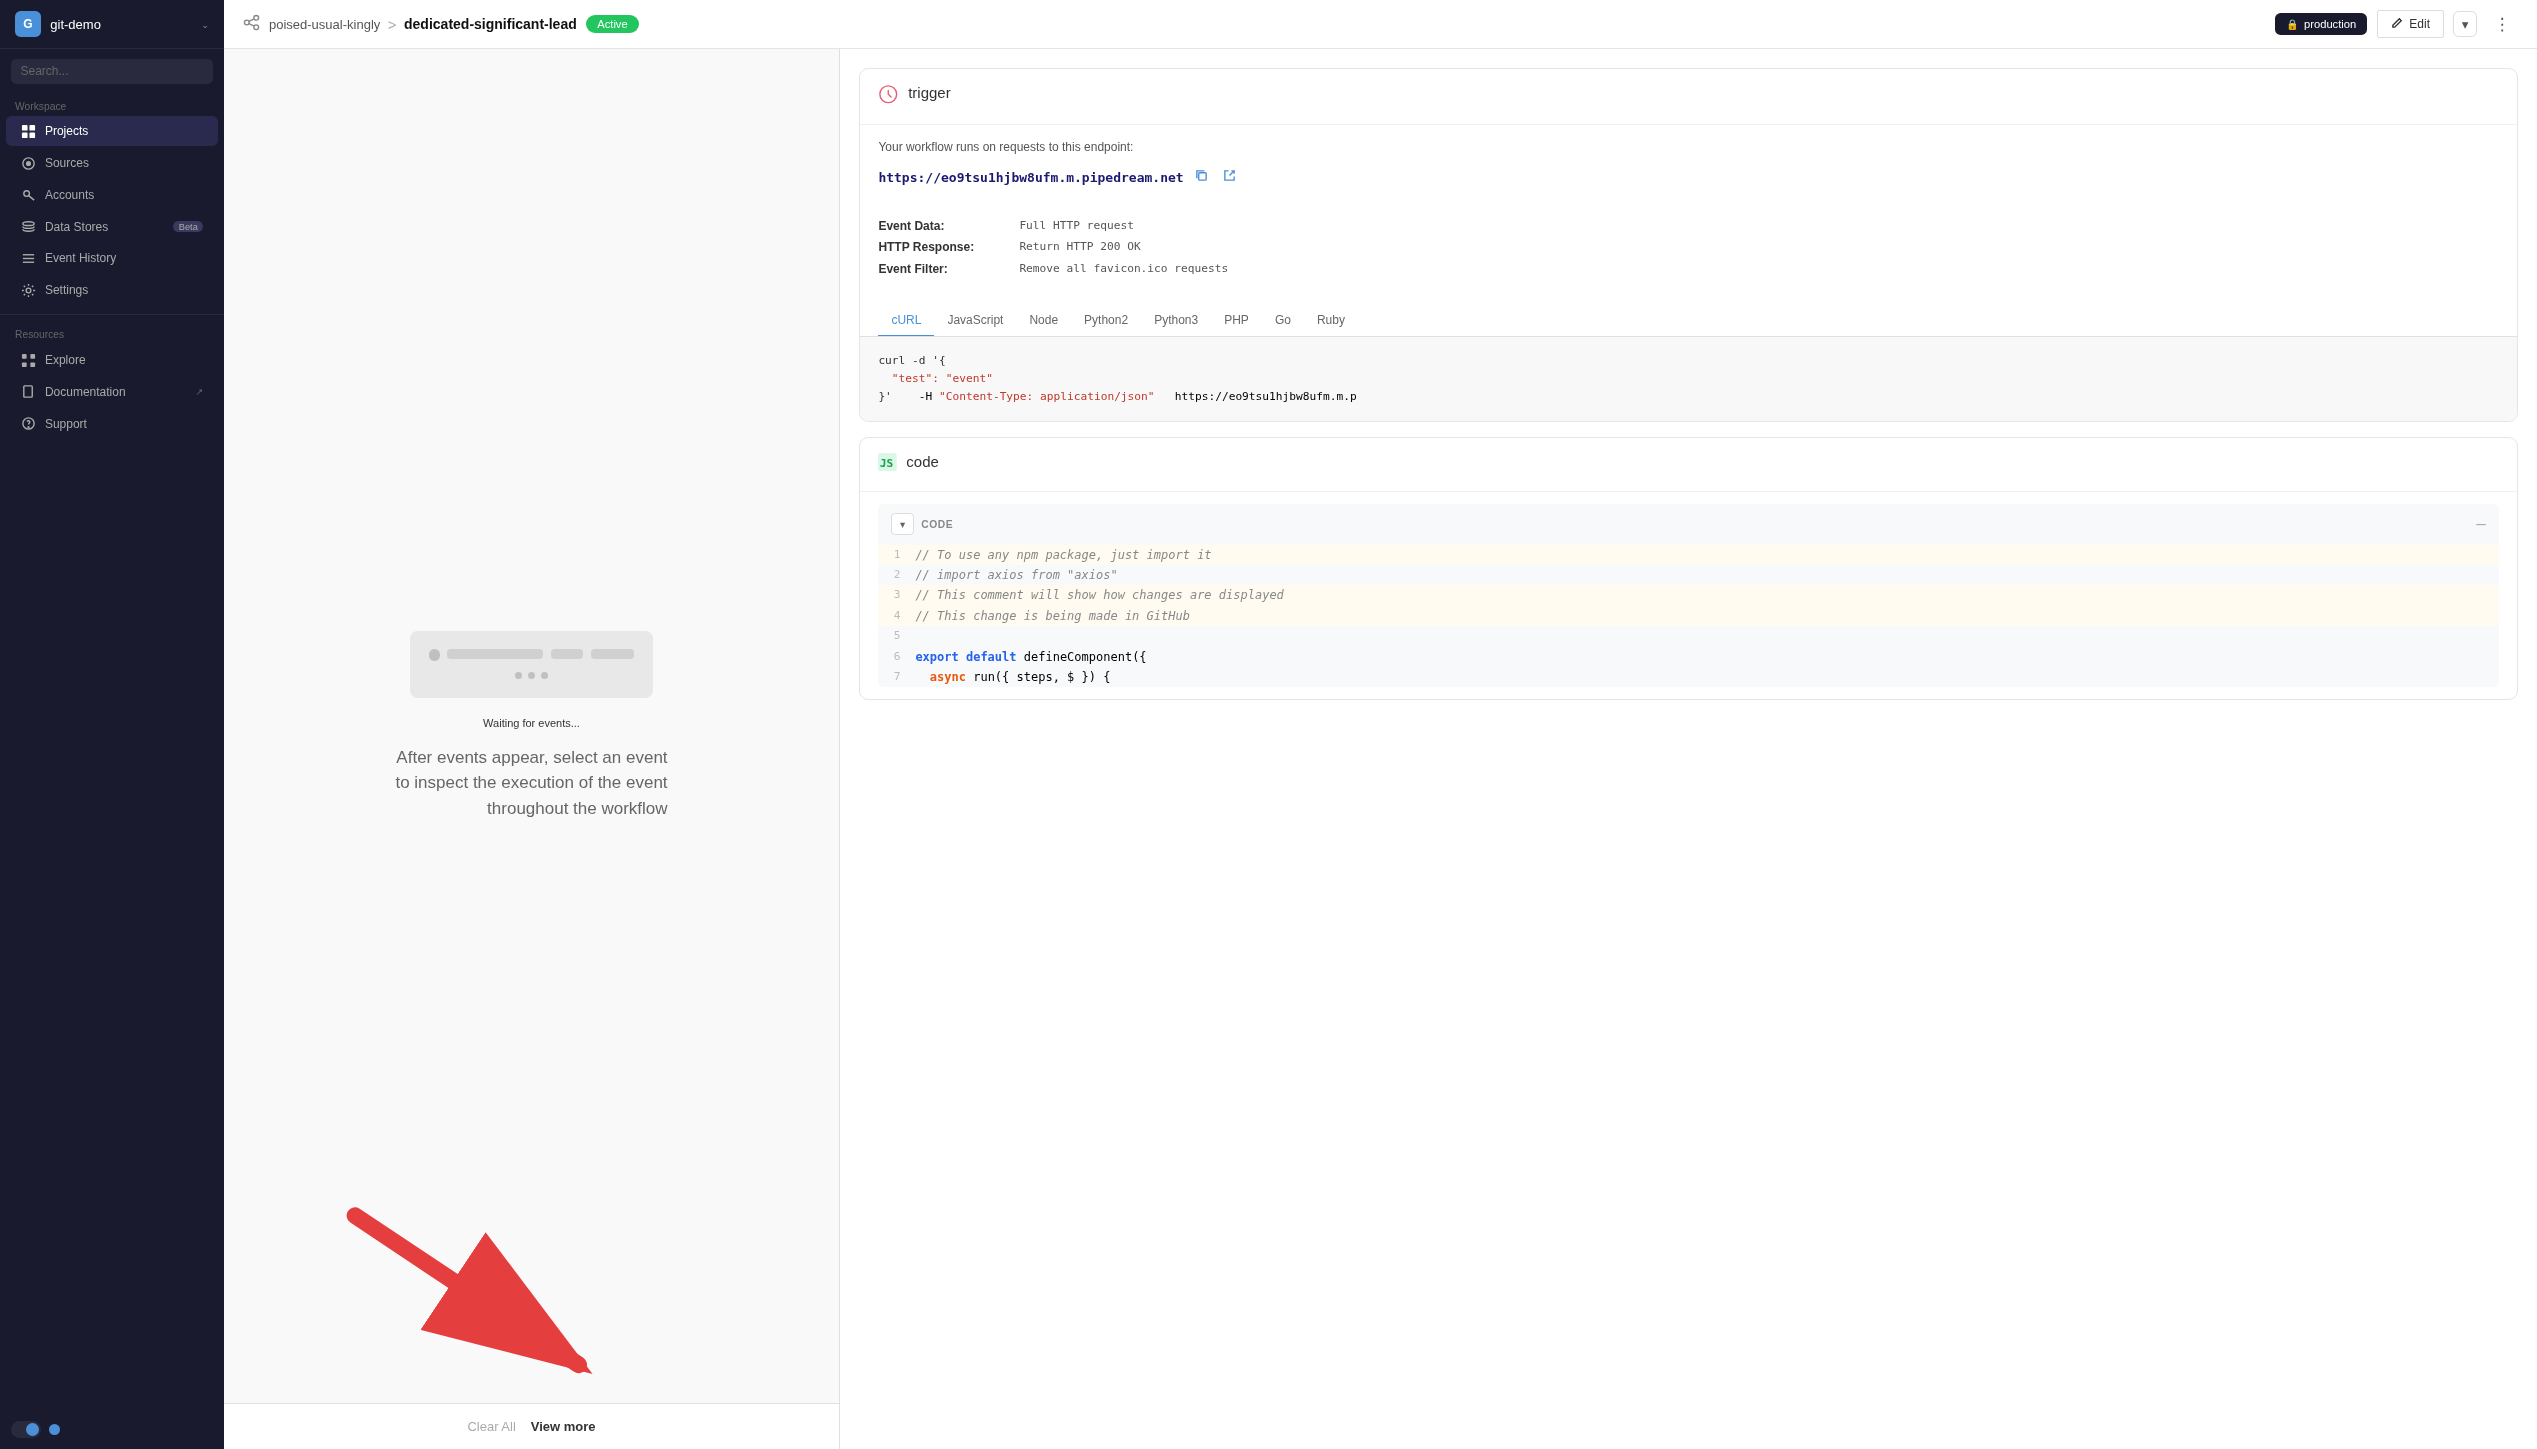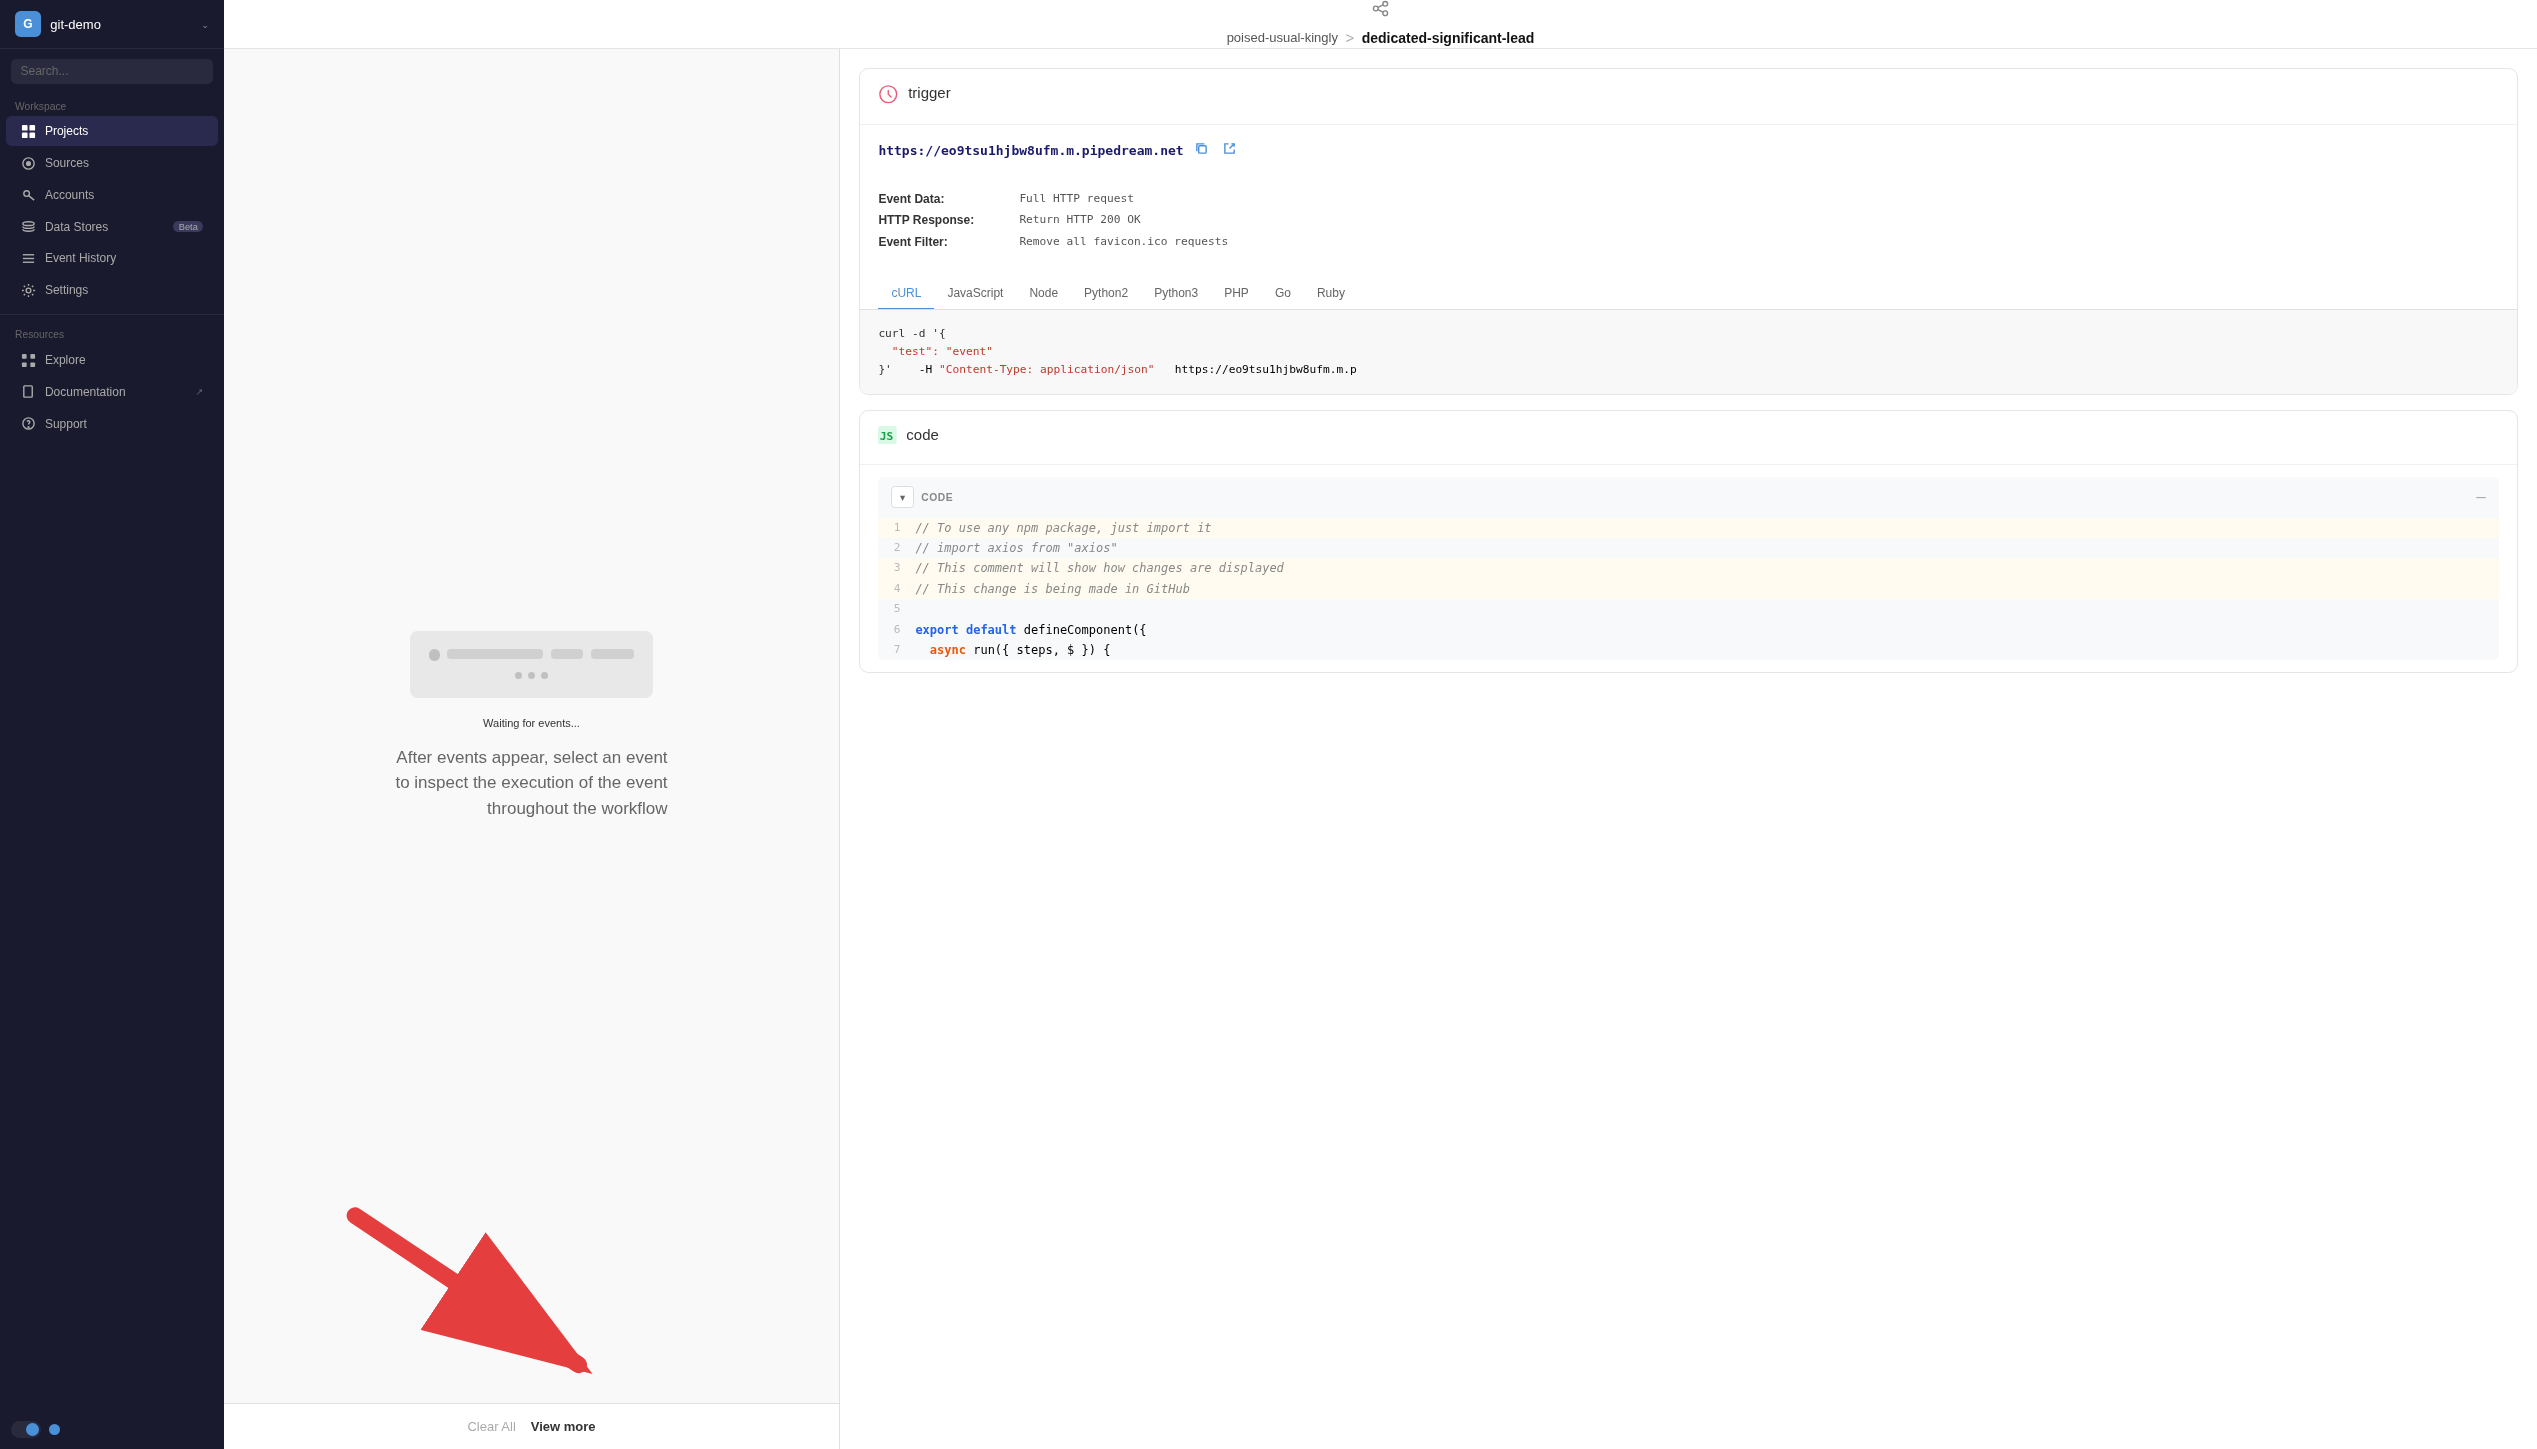--- a/index.html
+++ b/index.html
@@ -22,21 +22,21 @@
     .sidebar-divider { height: 0.9px; background: #2a2a3e; margin: 7.5px 0; }
     .sidebar-resources-label { padding: 7.5px 15px 3.7px; font-size: 10.3px; color: #666; }
     .sidebar-bottom { margin-top: auto; padding: 11.2px; display: flex; align-items: center; gap: 7.5px; }
     .toggle-dot { width: 30px; height: 17px; background: #2a2a3e; border-radius: 8.4px; position: relative; cursor: pointer; }
     .toggle-dot::after { content: ''; position: absolute; width: 13px; height: 13px; background: #4a90d9; border-radius: 50%; top: 1.9px; right: 1.9px; }
 
     
     .main { flex: 1; display: flex; flex-direction: column; overflow: hidden; }
 
     
-    .topbar { background: #fff; border-bottom: 0.9px solid #e5e5e5; padding: 0 18.7px; height: 49px; display: flex; align-items: center; gap: 9.3px; flex-shrink: 0; flex-direction: column; }
+    .topbar { background: #fff; border-bottom: 0.9px solid #e5e5e5; padding: 0 18.7px; height: 49px; display: flex; align-items: center; gap: 9.3px; flex-shrink: 0; }
     .topbar-icon { color: #888; font-size: 15px; }
     .breadcrumb { display: flex; align-items: center; gap: 7.5px; font-size: 13px; }
     .breadcrumb-item { color: #555; }
     .breadcrumb-sep { color: #aaa; font-size: 15px; }
     .breadcrumb-current { font-weight: 600; color: #111; font-size: 14px; }
     .status-badge { background: #22c55e; color: white; border-radius: 11.2px; padding: 2.8px 11.2px; font-size: 11.2px; font-weight: 500; }
     .topbar-spacer { flex: 1; }
     .production-badge { background: #1a1a2e; color: #fff; border-radius: 5.6px; padding: 4.7px 11.2px; font-size: 11.2px; display: flex; align-items: center; gap: 4.7px; cursor: pointer; }
     .lock-icon { font-size: 10.3px; }
     .edit-button { border: 0.9px solid #ddd; background: white; border-radius: 2px; padding: 4.7px 13px; font-size: 12px; cursor: pointer; display: flex; align-items: center; gap: 5.6px; color: #333; }
@@ -310,20 +310,21 @@
         <div class="card-header">
           <span class="trigger-icon">
             <svg width="20.5" height="20.5" viewBox="0 0 22 22" fill="none">
                 <path d="M11 2C6.03 2 2 6.03 2 11s4.03 9 9 9 9-4.03 9-9-4.03-9-9-9z" stroke="#e85d75" stroke-width="1.5"></path>
                 <path d="M11 7v4l3 3" stroke="#e85d75" stroke-width="1.5" stroke-linecap="round"></path>
               </svg>
           </span>
           <span class="card-title">trigger</span>
         </div>
         <div class="trigger-body">
+          <div class="trigger-desc">Your workflow runs on requests to this endpoint:</div>
           <div class="endpoint-url">
             <span>https://eo9tsu1hjbw8ufm.m.pipedream.net</span>
             <button class="url-action-btn">
               <svg width="13" height="13" viewBox="0 0 14 14" fill="none" stroke="#4a90d9" stroke-width="1.5">
                   <rect x="4" y="4" width="8" height="8" rx="1"></rect>
                   <path d="M2 10V2h8"></path>
                 </svg>
             </button>
             <button class="url-action-btn">
               <svg width="13" height="13" viewBox="0 0 14 14" fill="none" stroke="#4a90d9" stroke-width="1.5">

